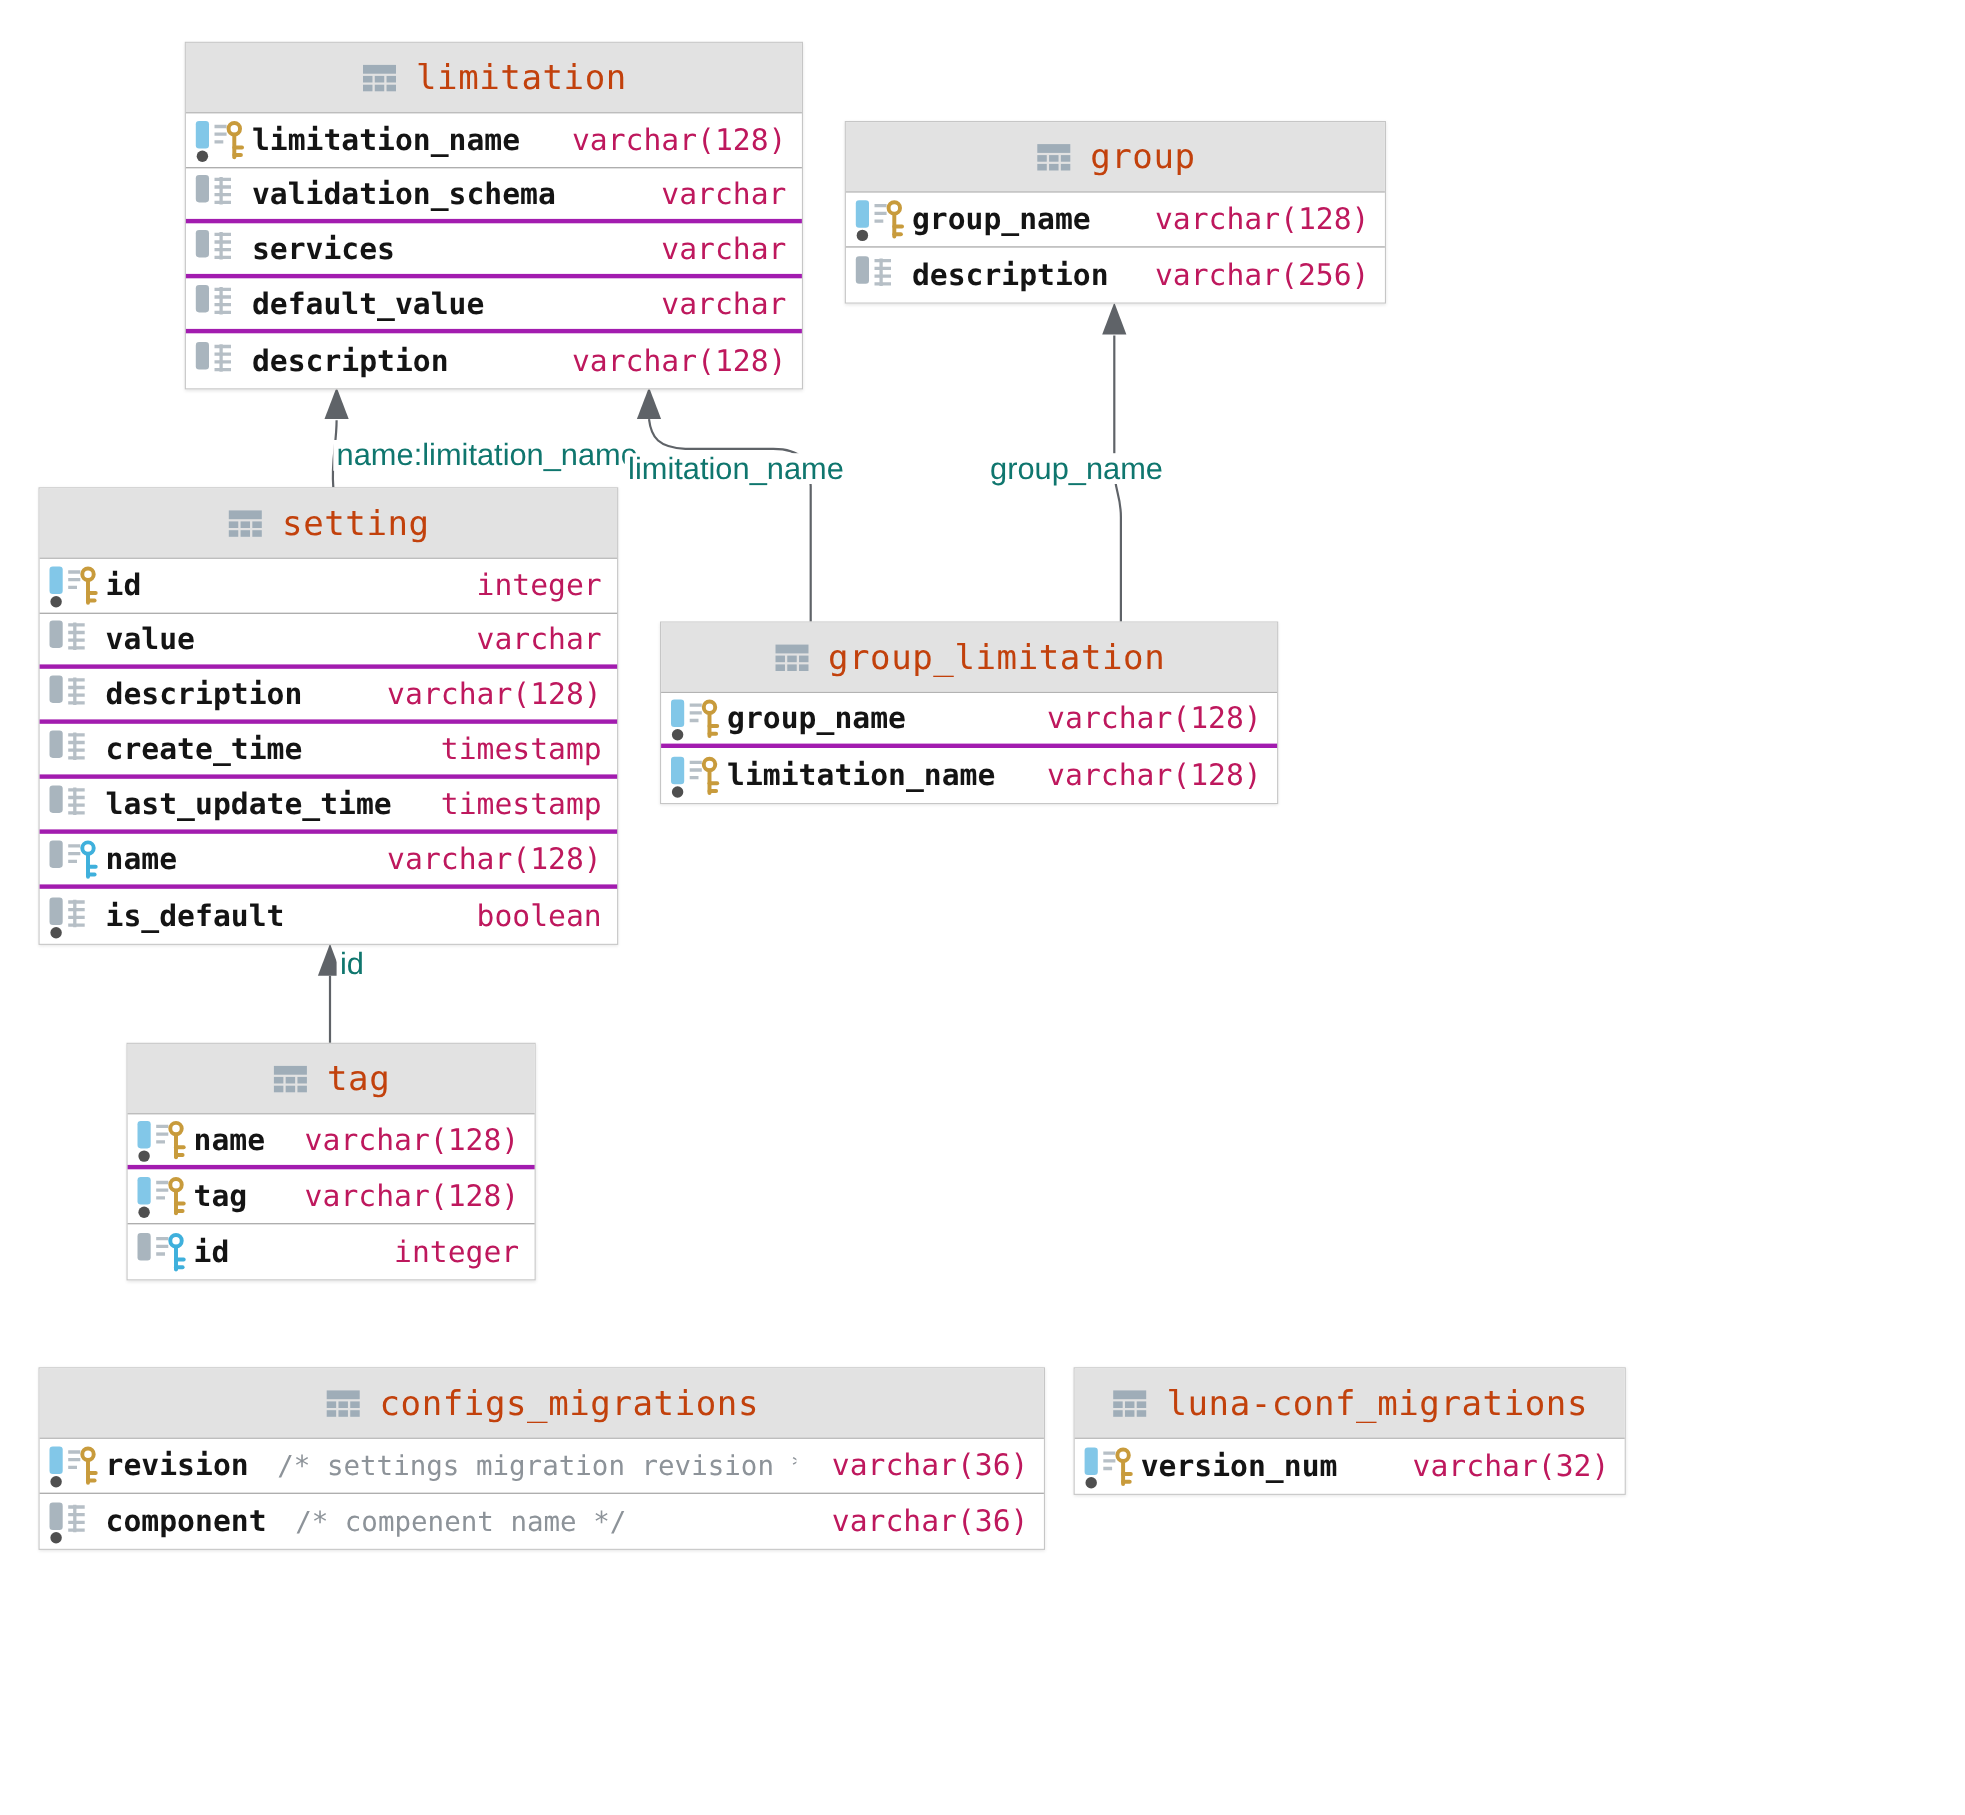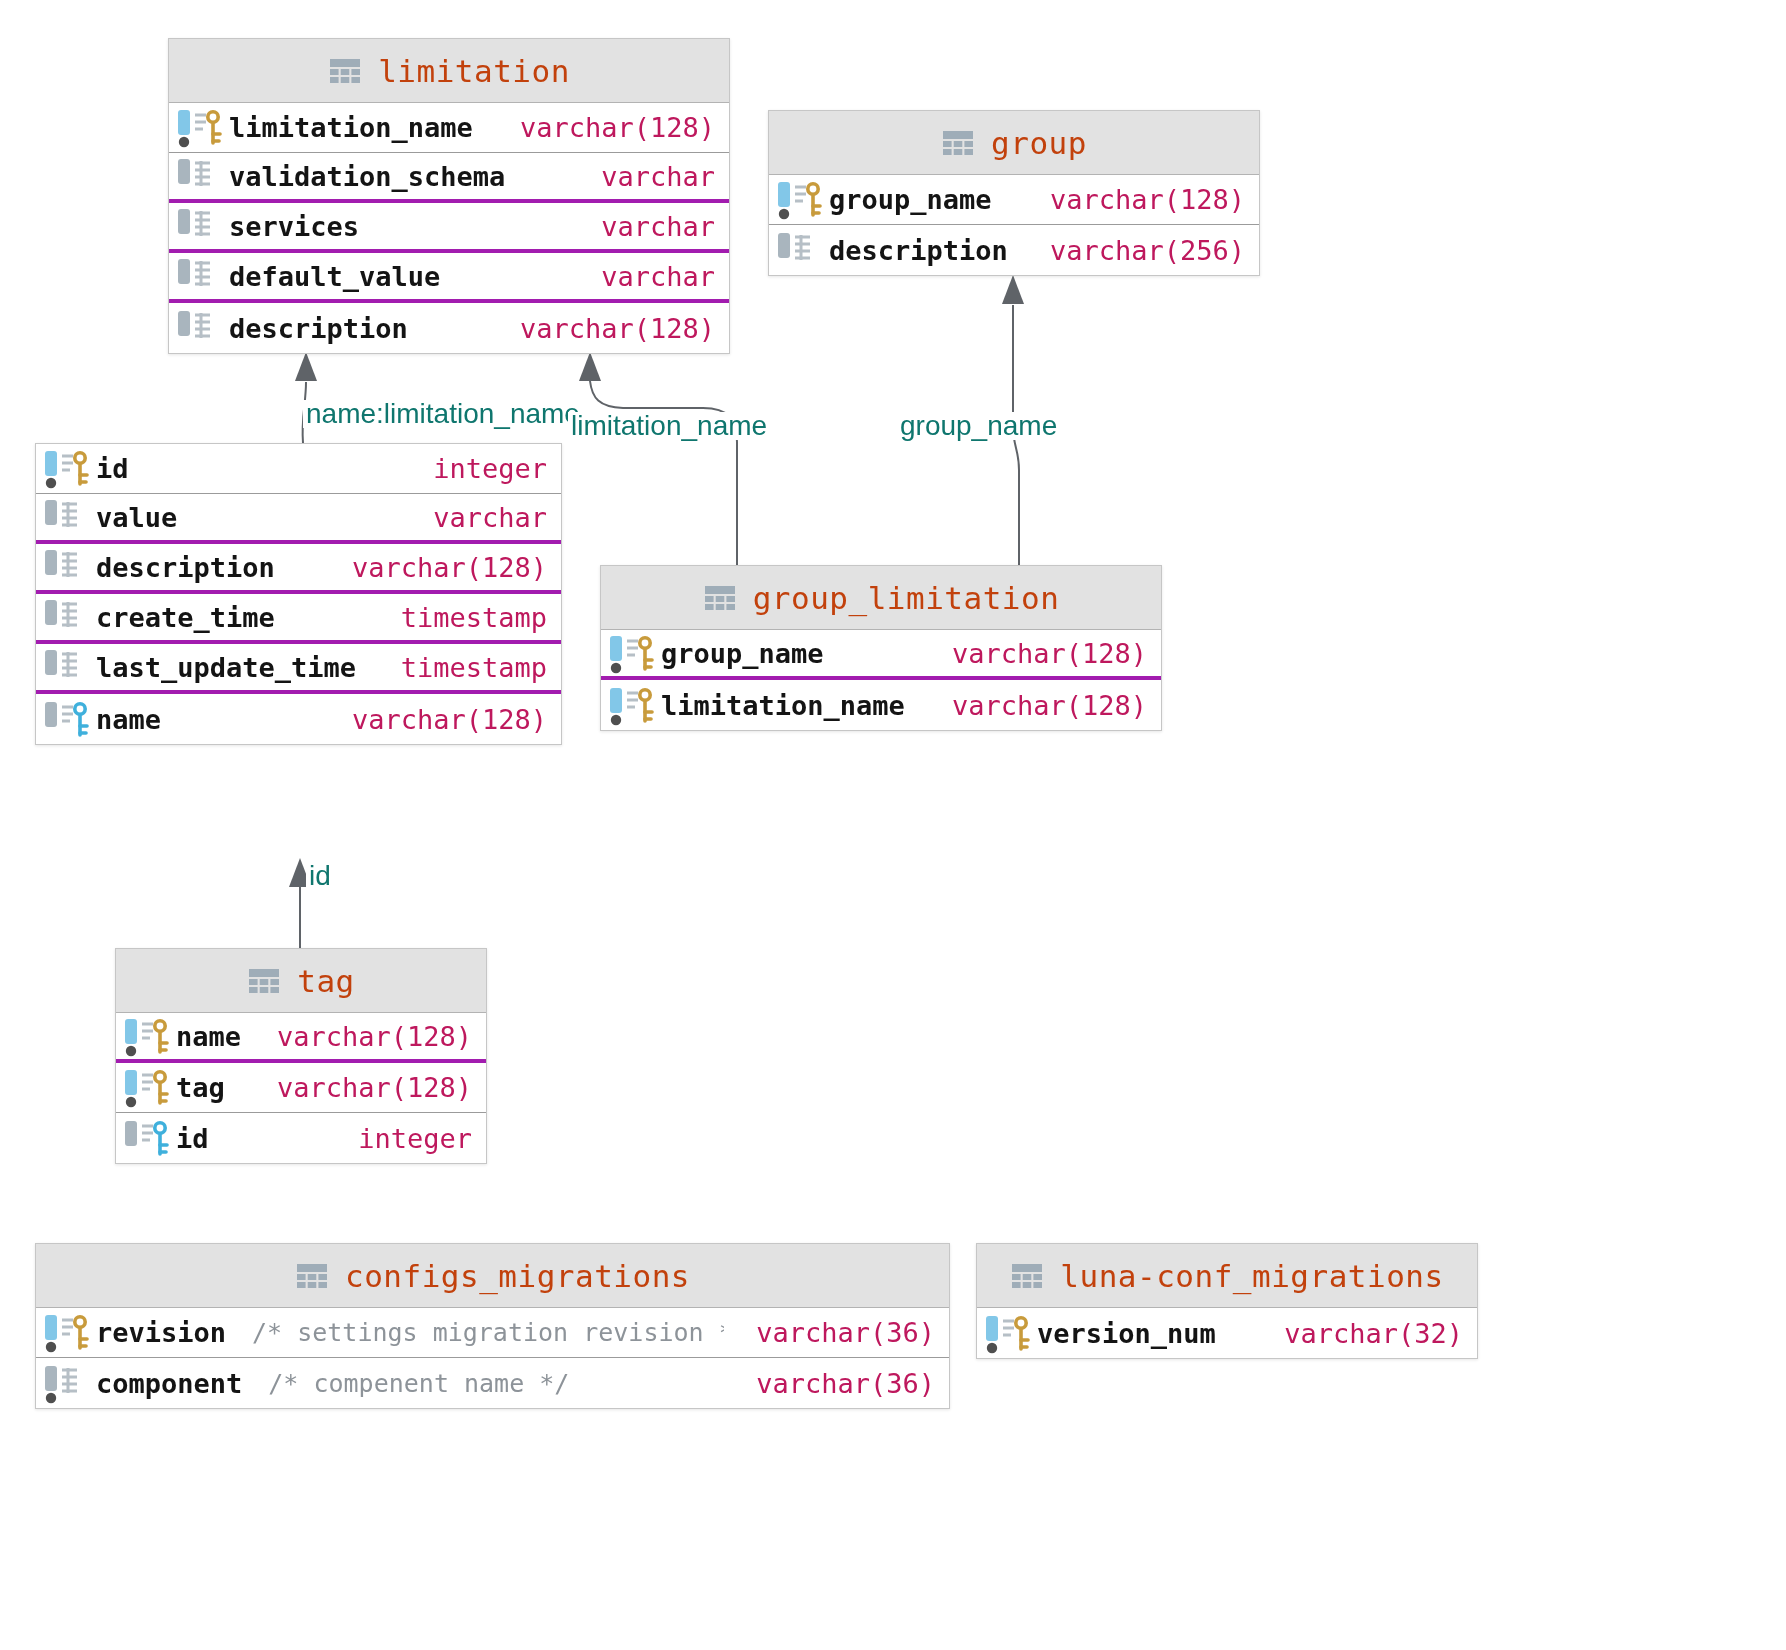--- a/index.html
+++ b/index.html
@@ -188,20 +188,36 @@
             <g stroke="#b6bfc6" stroke-width="3" fill="none">
               <path d="M18 7h15M18 14h15M18 21h15M18 28h15M24 5v25"></path>
             </g>
           </svg>
         </span>
         <span class="cname">description</span>
         <span class="ctype">varchar(256)</span>
       </div>
     </div>
   <div class="db-table" data-table="setting">
+      <div class="thead">
+        <span class="ticon">
+          <svg width="34" height="30" viewBox="0 0 34 30">
+            <g fill="#9fadb8">
+              <rect x="2" y="3" width="30" height="8"></rect>
+              <rect x="2" y="13" width="8.6" height="6"></rect>
+              <rect x="12.7" y="13" width="8.6" height="6"></rect>
+              <rect x="23.4" y="13" width="8.6" height="6"></rect>
+              <rect x="2" y="21" width="8.6" height="6"></rect>
+              <rect x="12.7" y="21" width="8.6" height="6"></rect>
+              <rect x="23.4" y="21" width="8.6" height="6"></rect>
+            </g>
+          </svg>
+        </span>
+        <span class="ttitle">setting</span>
+      </div>
       <div class="row sep-strong">
         <span class="cicon">
           <svg width="46" height="41" viewBox="0 0 46 41">
             <rect x="1" y="3" width="12" height="25" rx="3" fill="#82c7e8"></rect>
             <g stroke="#b6bfc6" stroke-width="3">
               <path d="M18 8h11M18 15h11M18 22h8"></path>
             </g>
             <g fill="none" stroke="#c89b3c" stroke-width="3.6" stroke-linecap="round">
               <circle cx="36" cy="10" r="5.2"></circle>
               <path d="M36 15.5V36"></path>
@@ -272,20 +288,33 @@
             <g fill="none" stroke="#3fb0dc" stroke-width="3.6" stroke-linecap="round">
               <circle cx="36" cy="10" r="5.2"></circle>
               <path d="M36 15.5V36"></path>
               <path d="M36 27h7"></path>
               <path d="M36 34h6"></path>
             </g>
           </svg>
         </span>
         <span class="cname">name</span>
         <span class="ctype">varchar(128)</span>
+      </div>
+      <div class="row">
+        <span class="cicon">
+          <svg width="46" height="41" viewBox="0 0 46 41">
+            <rect x="1" y="3" width="12" height="25" rx="3" fill="#a9b5be"></rect>
+            <g stroke="#b6bfc6" stroke-width="3" fill="none">
+              <path d="M18 7h15M18 14h15M18 21h15M18 28h15M24 5v25"></path>
+            </g>
+            <circle cx="7" cy="35" r="5.2" fill="#4f4f4f"></circle>
+          </svg>
+        </span>
+        <span class="cname">is_default</span>
+        <span class="ctype">boolean</span>
       </div>
     </div>
   <div class="db-table" data-table="group_limitation">
       <div class="thead">
         <span class="ticon">
           <svg width="34" height="30" viewBox="0 0 34 30">
             <g fill="#9fadb8">
               <rect x="2" y="3" width="30" height="8"></rect>
               <rect x="2" y="13" width="8.6" height="6"></rect>
               <rect x="12.7" y="13" width="8.6" height="6"></rect>

